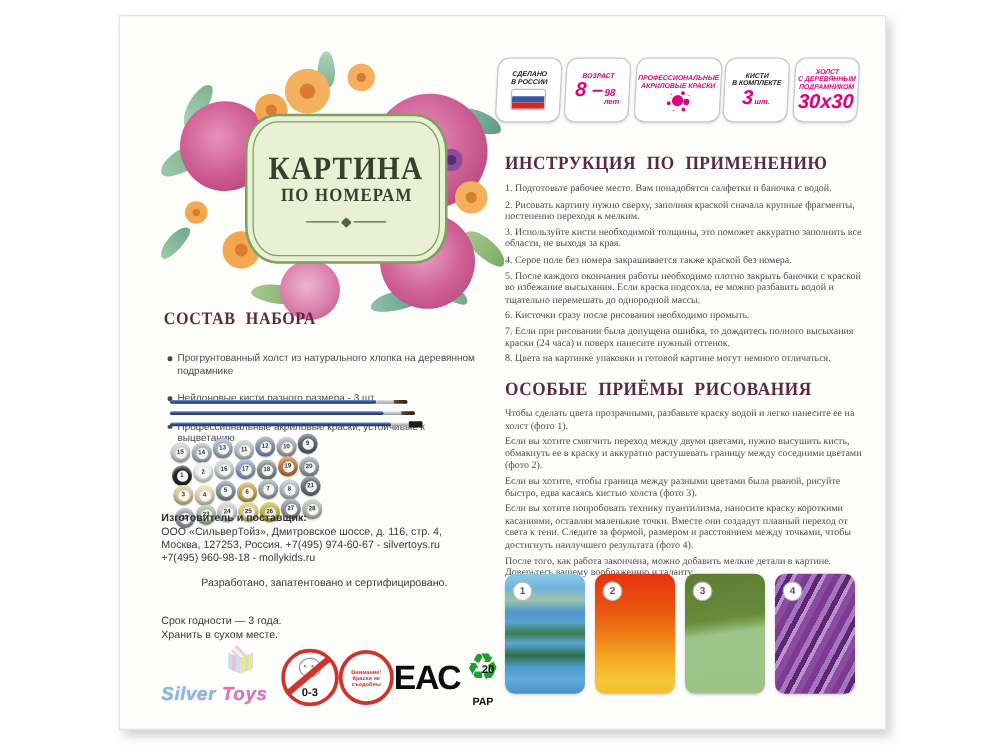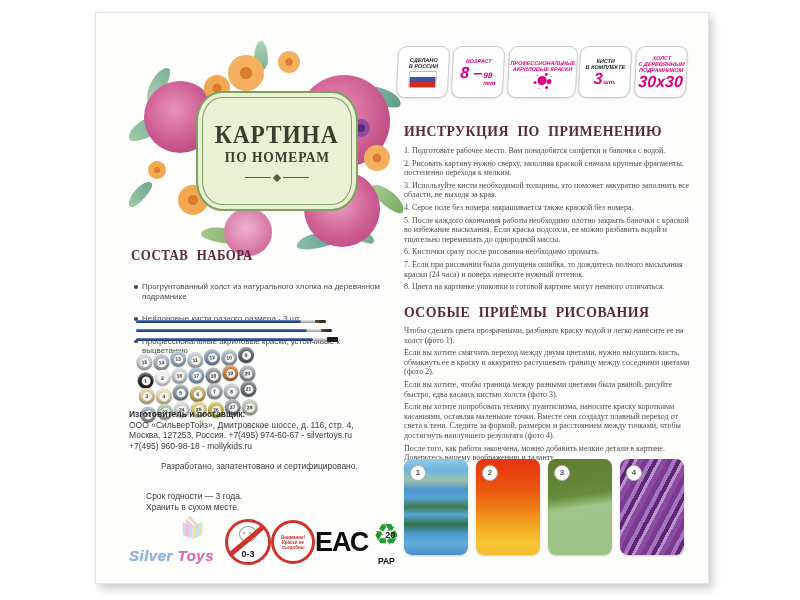--- a/index.html
+++ b/index.html
@@ -67,21 +67,21 @@
        box-shadow:inset 0 -2px 3px rgba(0,0,0,.35),inset 0 2px 2px rgba(255,255,255,.45),0 1px 1px rgba(0,0,0,.2);}
   .pot:nth-child(2n){transform:translateY(1.5px);}
   .pot:nth-child(7n+3){transform:translateY(-1px);}
   .pot-num{position:absolute;left:3.5px;top:3.5px;width:9px;height:9px;border-radius:50%;background:#f4f4f2;
            font-size:5px;line-height:9px;font-weight:bold;color:#333;text-align:center;}
 
   .manu{position:absolute;left:33px;top:396px;width:280px;}
   .manu-title{font-size:8.5px;line-height:10.5px;font-weight:bold;color:#2e2e2e;}
   .mline{font-size:8.5px;line-height:10.5px;color:#3a3a3a;}
   .legal{position:absolute;left:33px;top:448px;width:280px;margin-left:32px;}
-  .storage{position:absolute;left:50px;top:478px;width:280px;}
+  .storage{position:absolute;left:33px;top:478px;width:280px;}
 
   
   .footer{position:absolute;left:33px;top:498px;width:290px;height:62px;display:flex;align-items:center;}
   .st-logo{position:relative;width:96px;height:56px;}
   .st-text{position:absolute;left:0;bottom:6px;font-weight:bold;font-style:italic;font-size:15px;letter-spacing:.5px;}
   .st-silver{color:#79bfe6;text-shadow:0 0 1px #e77bb4;}
   .st-toys{color:#ef6ab0;text-shadow:0 0 1px #79bfe6;}
   .cube{position:absolute;left:52px;top:2px;width:22px;height:24px;}
   .cube .cf{position:absolute;width:13px;height:13px;}
   .cube .ctop{left:4px;top:0;background:repeating-linear-gradient(0deg,#f3c9dd 0 4px,#fdf3e0 4px 8px);transform:rotate(45deg) scale(.9,.55);}

